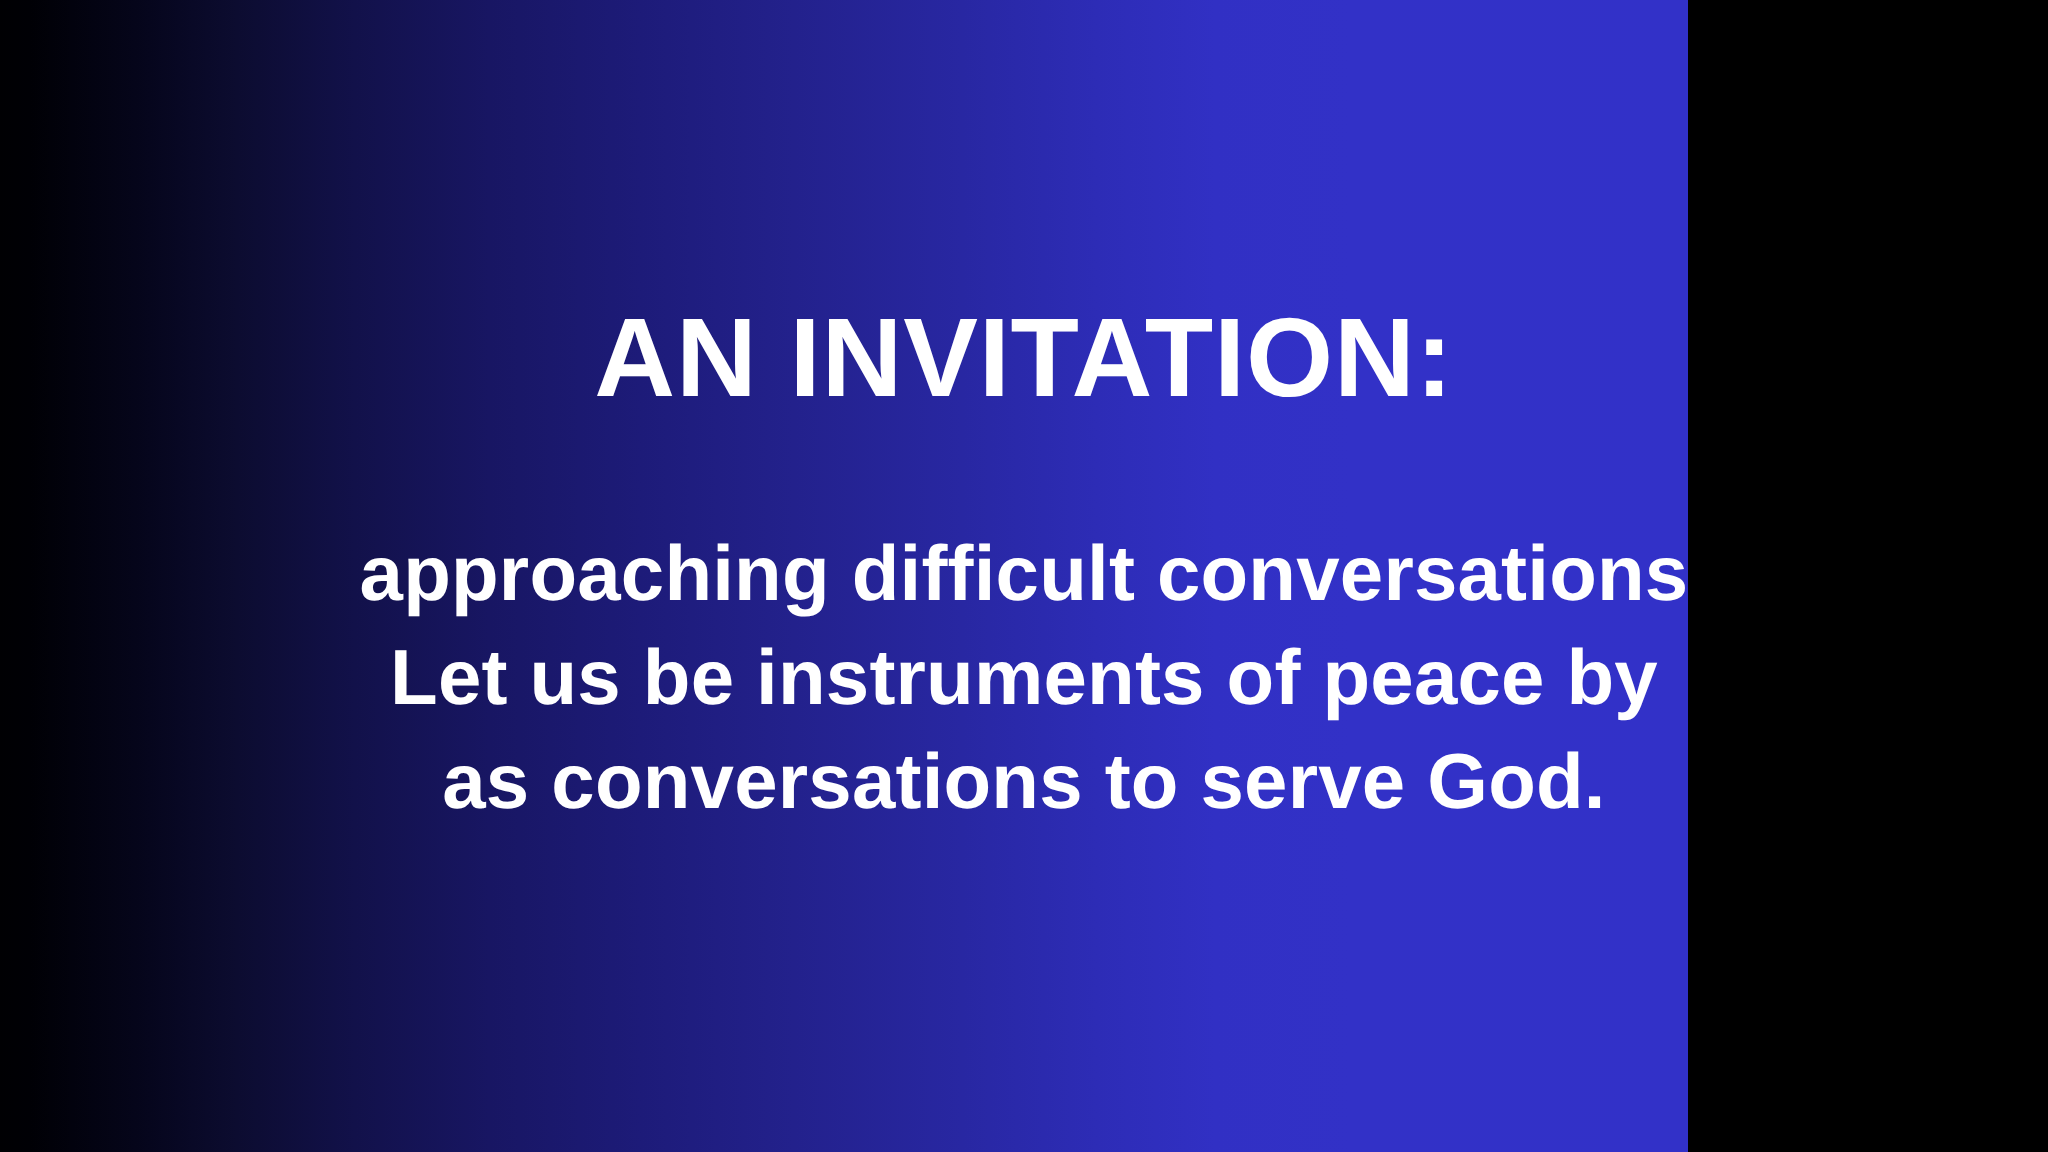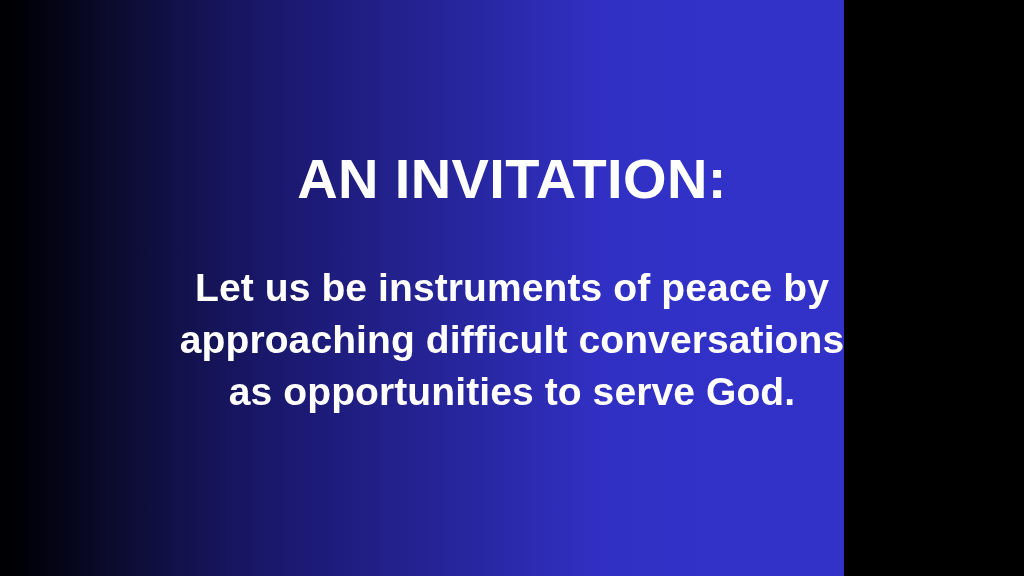--- a/index.html
+++ b/index.html
@@ -79,18 +79,18 @@
 </head>
 <body>
 
 <div id="slide">
 
   <div class="title-block">
     <h1 class="slide-title">AN INVITATION:</h1>
   </div>
 
   <div class="body-block">
+    <p class="body-line">approaching difficult conversations</p>
     <p class="body-line">Let us be instruments of peace by</p>
-    <p class="body-line">approaching difficult conversations</p>
-    <p class="body-line">as opportunities to serve God.</p>
+    <p class="body-line">as conversations to serve God.</p>
   </div>
 
 </div>
 
 </body></html>

